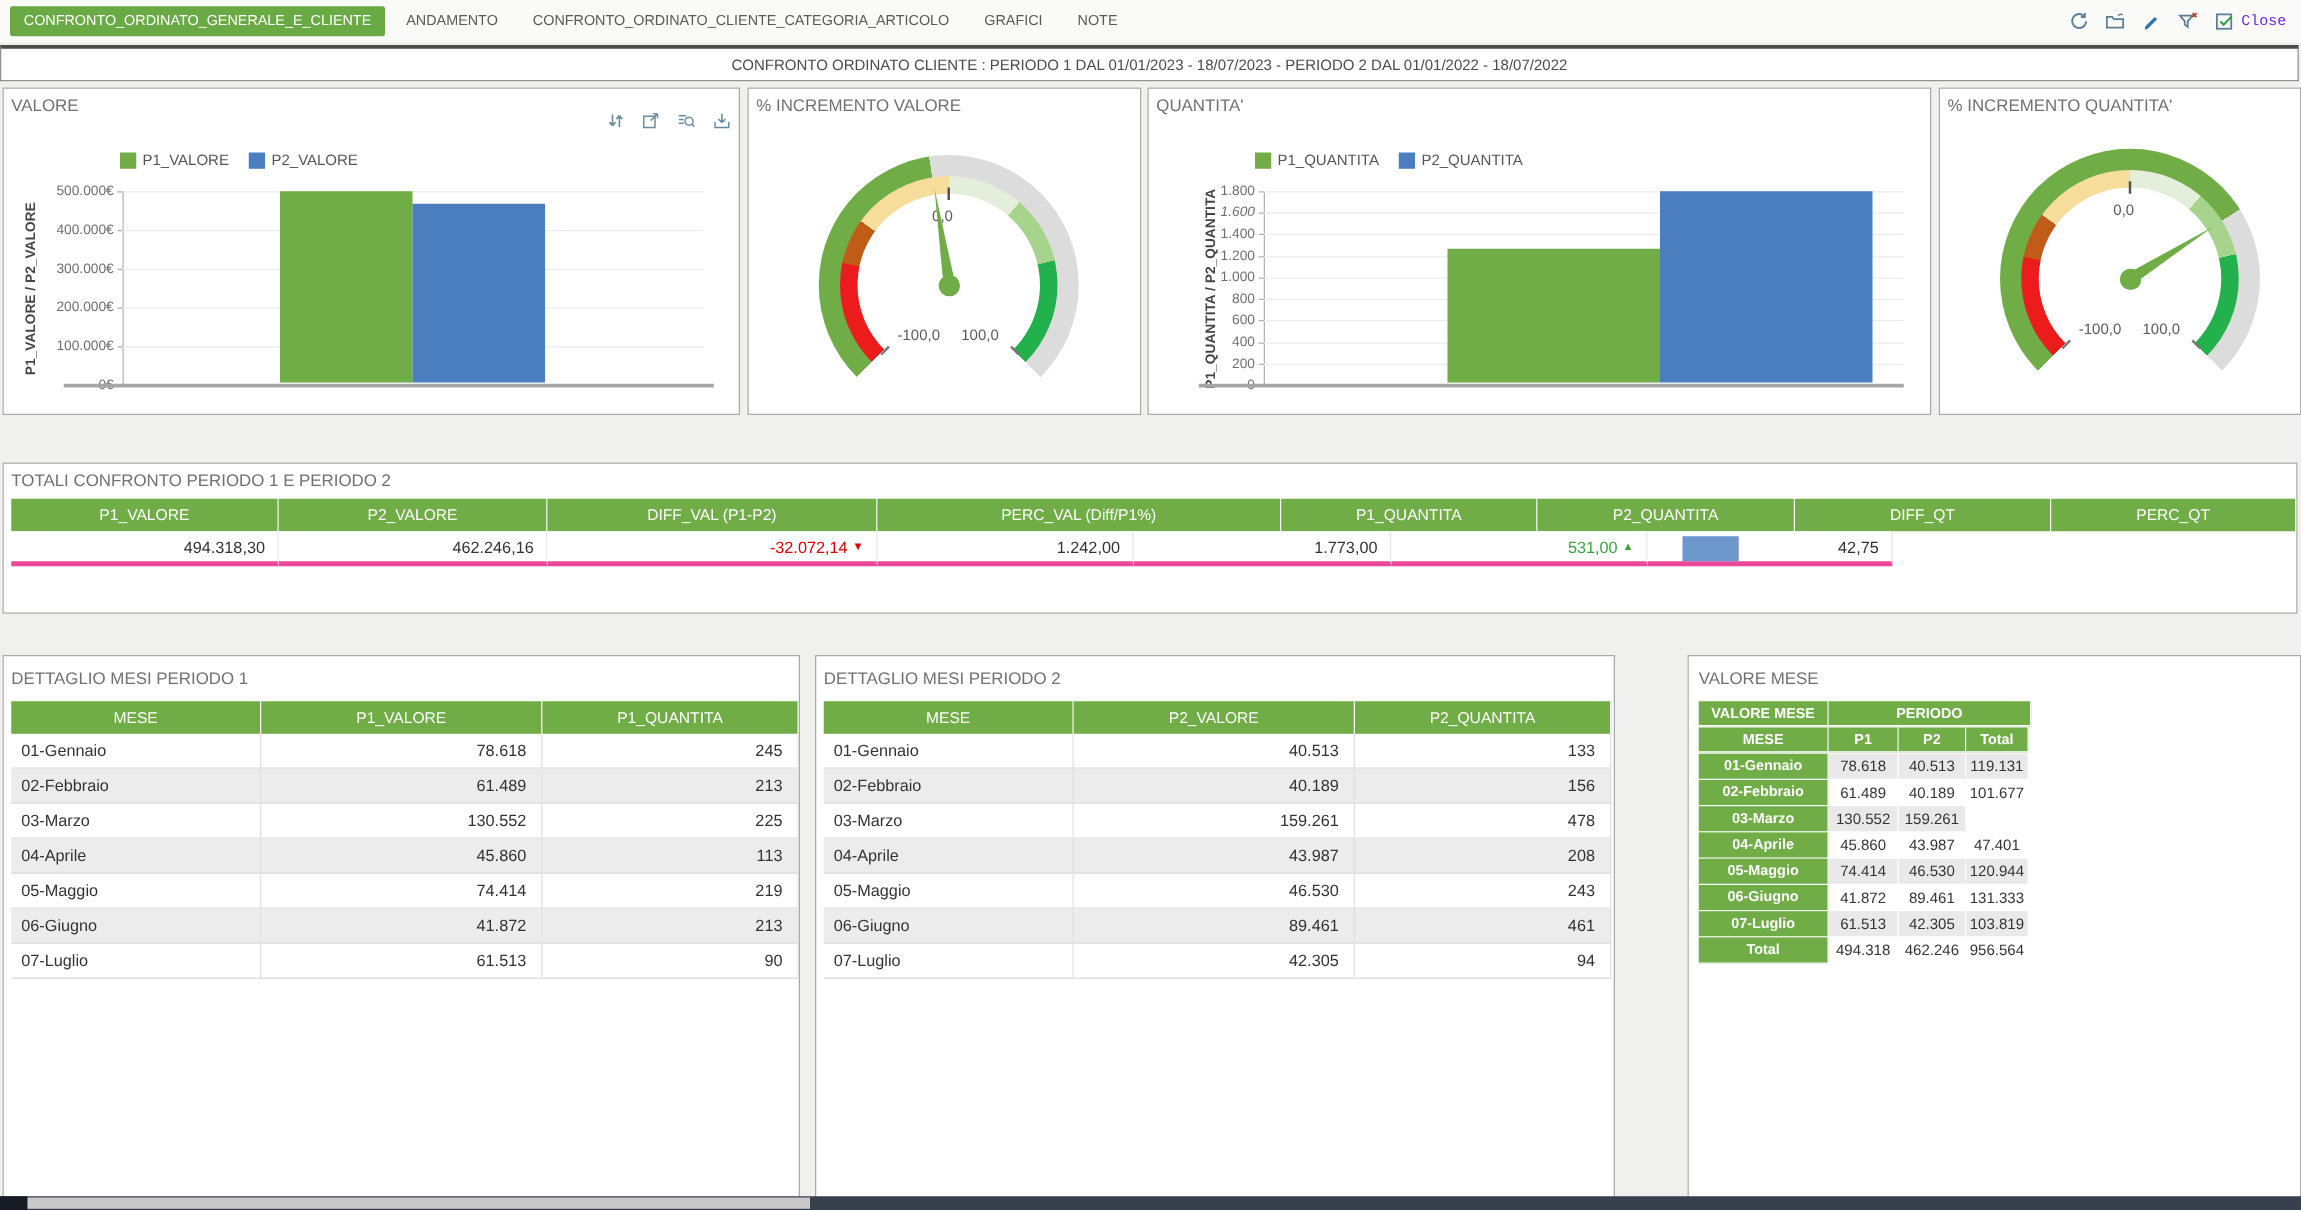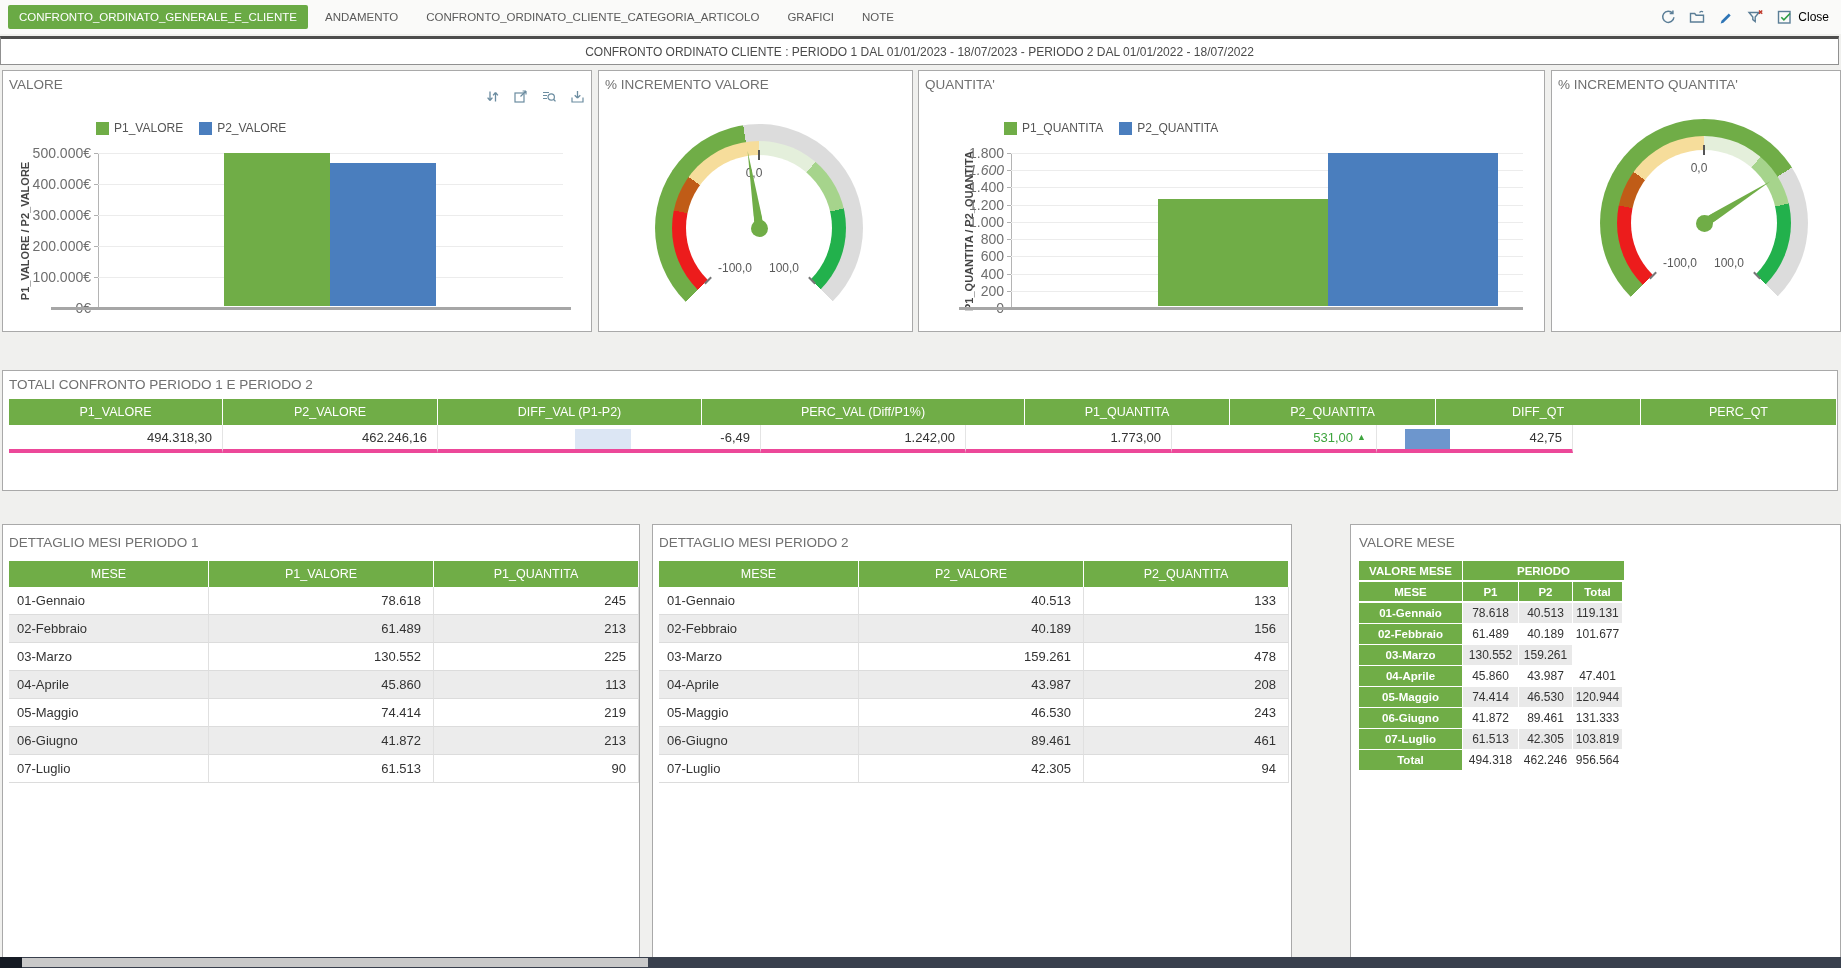--- a/index.html
+++ b/index.html
@@ -4,38 +4,38 @@
 <style>
   html,body{margin:0;padding:0;background:#e9e9e7;}
   .stage{position:relative;width:1841px;height:968px;background:#f0f0ee;font-family:"Liberation Sans",sans-serif;overflow:hidden;}
   
   .tabbar{position:absolute;left:0;top:0;width:1841px;height:34px;background:#fafaf9;display:flex;align-items:center;}
   #tabs{display:flex;align-items:center;gap:6px;padding-left:8px;}
   .tab{font-size:11.5px;color:#5a5a5a;padding:6px 11px;white-space:nowrap;cursor:pointer;}
   .tab.active{background:#6aaa45;color:#fff;border-radius:2px;}
   .toolbar{margin-left:auto;display:flex;align-items:center;gap:13px;padding-right:12px;}
   .toolbar svg{display:block;}
-  .closebtn{display:flex;align-items:center;gap:5px;font-size:12px;color:#000000;cursor:pointer;}
+  .closebtn{display:flex;align-items:center;gap:5px;font-size:12px;color:#6d28d9;cursor:pointer;font-family:Liberation Mono, monospace;}
   
   .titlebar{position:absolute;left:0;top:36px;width:1837px;height:25px;background:#fff;border:1px solid #909090;border-top:3px solid #4d4d4d;display:flex;align-items:center;justify-content:center;font-size:12px;color:#4a4a4a;}
   
   .panel{position:absolute;background:#fff;border:1px solid #a9a9a9;box-sizing:border-box;}
   .panel-title{position:absolute;left:6px;top:6px;font-size:13.5px;color:#707070;white-space:nowrap;z-index:3;}
   .chart{position:absolute;inset:0;}
   
   .panelicons{position:absolute;top:18px;right:6px;display:flex;gap:13px;z-index:4;}
   .panelicons span{cursor:pointer;}
   
   .legend{position:absolute;top:50px;display:flex;gap:16px;font-size:12px;color:#555;align-items:center;}
   .lg-item{display:flex;align-items:center;}
   .sw{width:13px;height:13px;display:inline-block;margin-right:5px;}
   .ytitle{position:absolute;transform:translate(-50%,-50%) rotate(-90deg);font-size:11px;font-weight:bold;color:#454545;white-space:nowrap;}
   .gridline{position:absolute;height:1px;background:#ececec;}
   .tickdash{position:absolute;width:4px;height:1px;background:#b0b0b0;}
-  .ticklabel{position:absolute;font-size:14px;color:#6e6e6e;text-align:right;width:80px;transform:translateY(-50%);}
+  .ticklabel{position:absolute;font-size:11px;color:#6e6e6e;text-align:right;width:80px;transform:translateY(-50%);}
   .axisline{position:absolute;width:1px;background:#b4b4b4;}
   .baseline{position:absolute;height:3px;background:#a6a6a6;}
   .bar{position:absolute;}
   
   .gauge{position:absolute;width:208px;height:208px;}
   .g-outer{position:absolute;inset:0;border-radius:50%;}
   .g-band{position:absolute;inset:17px;border-radius:50%;}
   .g-hole{position:absolute;inset:31px;border-radius:50%;background:#fff;}
   .g-needle{position:absolute;left:50%;top:50%;width:9px;height:78px;margin-left:-4.5px;margin-top:-78px;transform-origin:50% 100%;background:#70ad47;clip-path:polygon(50% 0,100% 94%,50% 100%,0 94%);}
   .g-pivot{position:absolute;left:50%;top:50%;width:17px;height:17px;margin:-8.5px 0 0 -8.5px;border-radius:50%;background:#70ad47;}
@@ -276,23 +276,23 @@
           <div class="t-hc" style="width: 205px;">DIFF_QT</div>
           <div class="t-hc" style="width: 196px;">PERC_QT</div>
         </div>
         <div class="t-row" style="top: 54px;">
           <div class="t-c" style="width: 214px;">
             <span>494.318,30</span>
           </div>
           <div class="t-c" style="width: 215px;">
             <span>462.246,16</span>
           </div>
-          <div class="t-c" style="width: 323px;">
-            <div class="mini" style="left: 137px; width: 56px; background: rgb(220, 230, 244);"></div>
-            <span>-6,49</span>
+          <div class="t-c" style="width: 264px;">
+            <span style="color: rgb(224, 0, 0);">-32.072,14</span>
+            <span class="arrow" style="color: rgb(224, 0, 0);">▼</span>
           </div>
           <div class="t-c" style="width: 205px;">
             <span>1.242,00</span>
           </div>
           <div class="t-c" style="width: 206px;">
             <span>1.773,00</span>
           </div>
           <div class="t-c" style="width: 205px;">
             <span style="color: rgb(61, 164, 61);">531,00</span>
             <span class="arrow" style="color: rgb(61, 164, 61);">▲</span>

